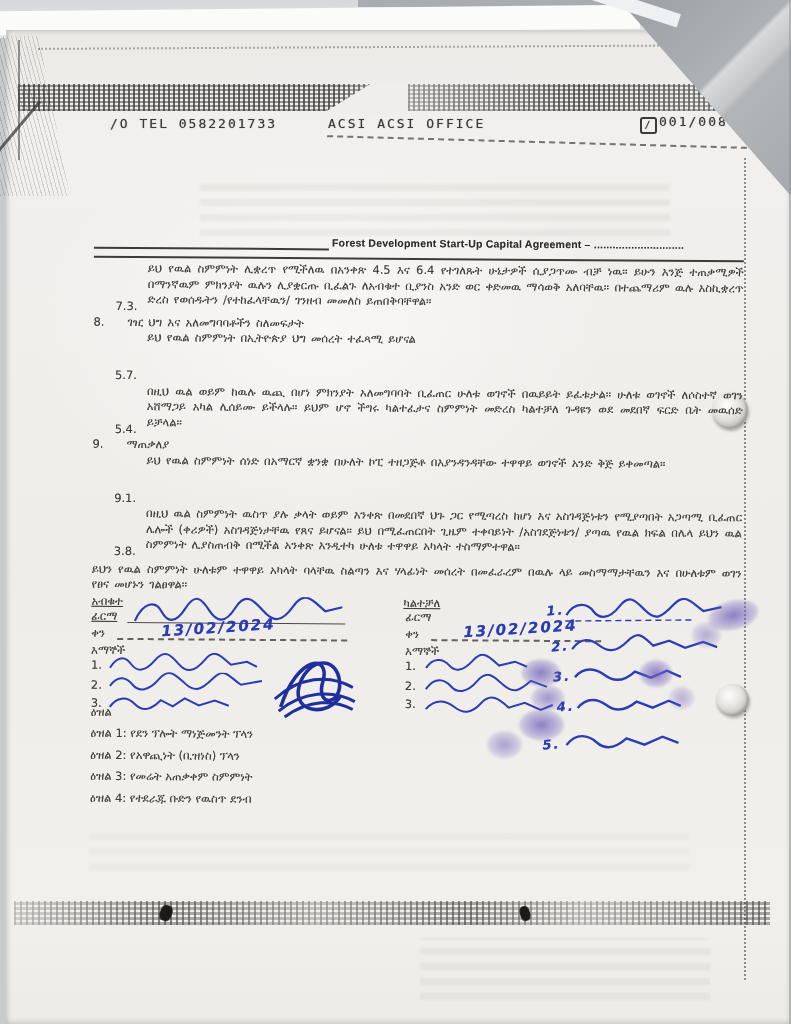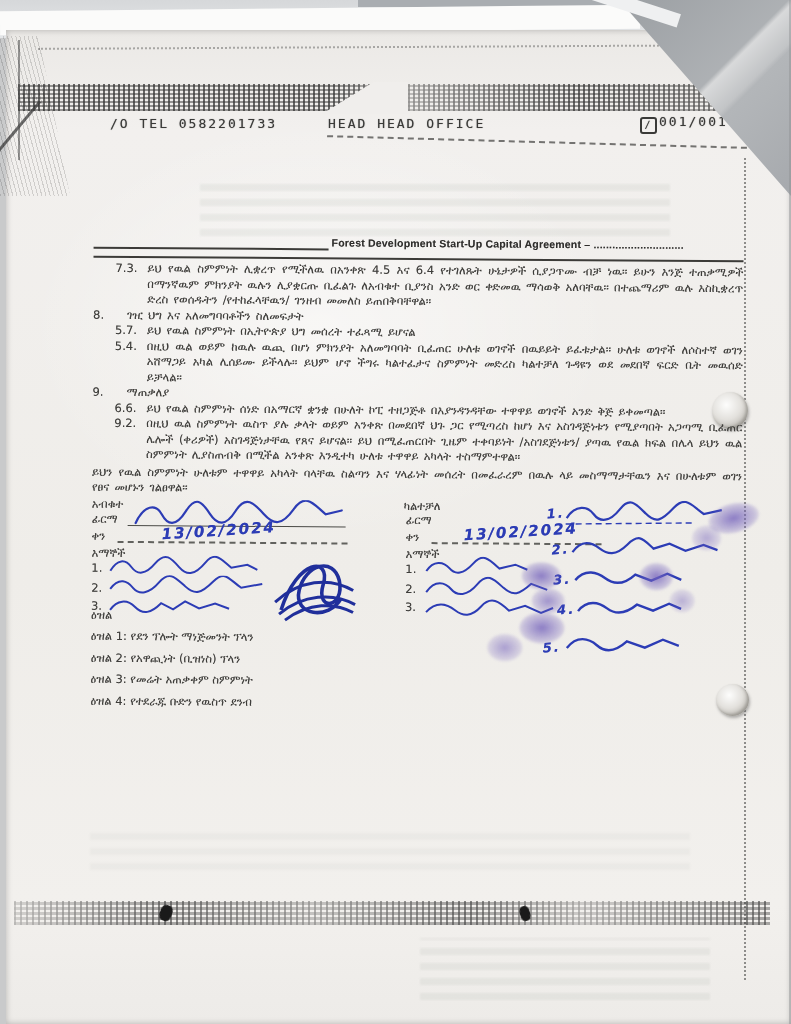--- a/index.html
+++ b/index.html
@@ -77,26 +77,26 @@
   #doc{position:absolute;top:238px;left:92px;width:650px;color:#3e3d3a;transform:rotate(.4deg);
     font-size:11.5px;line-height:15.5px;text-shadow:0 0 .5px rgba(70,70,70,.45);}
   #title-row{position:relative;height:20px;border-bottom:2px solid #3c3b38;margin-bottom:3px;}
   #title-row::before{content:"";position:absolute;left:0;top:11px;width:235px;border-top:2px solid #3c3b38;}
   #doc-title{position:absolute;left:238px;top:-2px;font-family:"Liberation Sans",sans-serif;
     font-weight:bold;font-size:10.5px;letter-spacing:.2px;color:#2e2d2b;white-space:nowrap;}
   .para{display:flex;margin:0;}
   .para .num{flex:0 0 34px;}
   .para .ptxt{flex:1;text-align:justify;word-spacing:1.5px;}
   .lvl2{padding-left:22px;}
-  .lvl2 .num{flex:0 0 32px;}
+  .lvl2 .num{flex:0 0 32px;margin-top:38px;}
   .closing{margin-top:2px;text-align:justify;word-spacing:1.5px;}
   
   #sig-area{position:relative;height:104px;margin-top:1px;}
   .sig-label{position:absolute;white-space:nowrap;}
-  .u{}
+  .u{text-decoration:underline;}
   .hline{position:absolute;border-top:1.5px solid #4a4a46;}
   .hdash{position:absolute;border-top:2px dashed #4a4a46;opacity:.85;}
   .script{position:absolute;font-style:italic;font-weight:bold;color:#2c3cb5;white-space:nowrap;
     letter-spacing:2px;transform:rotate(-4deg);text-shadow:0 0 .5px rgba(44,60,181,.7);}
   .scribble{position:absolute;}
   .fp{position:absolute;border-radius:50%;filter:blur(1px);
     background:radial-gradient(ellipse at center,rgba(116,98,188,.8),rgba(116,98,188,.3) 60%,transparent 78%);}
   
   #annex{margin-top:4px;width:360px;line-height:21.5px;}
   #annex .ahead{margin-bottom:0;}
@@ -123,22 +123,22 @@
 <div id="ghost2" class="ghost"></div>
 <div id="ghost3" class="ghost"></div>
 <div class="bottom-band"></div>
 <div id="blob1" class="band-blob"></div>
 <div id="blob2" class="band-blob"></div>
 <div id="fastener1" class="fastener"></div>
 <div id="fastener2" class="fastener"></div>
 
 <div class="fax-row">
   <span class="tel">/O TEL  0582201733</span>
-  <span class="office">HEAD HEAD OFFICE</span>
-  <span class="pagecount"><span class="page-icon">∕</span><span>001/001</span></span>
+  <span class="office">ACSI ACSI OFFICE</span>
+  <span class="pagecount"><span class="page-icon">∕</span><span>001/008</span></span>
 </div>
 
 <div id="doc">
   <div id="title-row">
     <span id="doc-title">Forest Development Start-Up Capital Agreement – .............................</span>
   </div>
 
   <div class="para lvl2">
     <span class="num">7.3.</span>
     <span class="ptxt">ይህ የዉል ስምምነት ሊቋረጥ የሚችለዉ በአንቀጽ 4.5 እና 6.4 የተገለጹት ሁኔታዎች ሲያጋጥሙ ብቻ ነዉ። ይሁን እንጅ ተጠቃሚዎች በማንኛዉም ምክንያት ዉሉን ሊያቋርጡ ቢፈልጉ ለአብቁተ ቢያንስ አንድ ወር ቀድመዉ ማሳወቅ አለባቸዉ። በተጨማሪም ዉሉ እስኪቋረጥ ድረስ የወሰዱትን /የተከፈላቸዉን/ ገንዘብ መመለስ ይጠበቅባቸዋል።</span>
@@ -153,25 +153,25 @@
   </div>
   <div class="para lvl2">
     <span class="num">5.4.</span>
     <span class="ptxt">በዚህ ዉል ወይም ከዉሉ ዉጪ በሆነ ምክንያት አለመግባባት ቢፈጠር ሁለቱ ወገኖች በዉይይት ይፈቱታል። ሁለቱ ወገኖች ለሶስተኛ ወገን አሸማጋይ አካል ሊሰይሙ ይችላሉ። ይህም ሆኖ ችግሩ ካልተፈታና ስምምነት መድረስ ካልተቻለ ጉዳዩን ወደ መደበኛ ፍርድ ቤት መዉሰድ ይቻላል።</span>
   </div>
   <div class="para">
     <span class="num">9.</span>
     <span class="ptxt">ማጠቃለያ</span>
   </div>
   <div class="para lvl2">
-    <span class="num">6.6.</span>
+    <span class="num">9.1.</span>
     <span class="ptxt">ይህ የዉል ስምምነት ሰነድ በአማርኛ ቋንቋ በሁለት ኮፒ ተዘጋጅቶ በእያንዳንዳቸው ተዋዋይ ወገኖች አንድ ቅጅ ይቀመጣል።</span>
   </div>
   <div class="para lvl2">
-    <span class="num">9.2.</span>
+    <span class="num">3.8.</span>
     <span class="ptxt">በዚህ ዉል ስምምነት ዉስጥ ያሉ ቃላት ወይም አንቀጽ በመደበኛ ህጉ ጋር የሚጣረስ ከሆነ እና አስገዳጅነቱን የሚያጣበት አጋጣሚ ቢፈጠር ሌሎች (ቀሪዎች) አስገዳጅነታቸዉ የጸና ይሆናል። ይህ በሚፈጠርበት ጊዜም ተቀባይነት /አስገደጅነቱን/ ያጣዉ የዉል ክፍል በሌላ ይህን ዉል ስምምነት ሊያስጠብቅ በሚችል አንቀጽ እንዲተካ ሁለቱ ተዋዋይ አካላት ተስማምተዋል።</span>
   </div>
   <div class="closing">ይህን የዉል ስምምነት ሁለቱም ተዋዋይ አካላት ባላቸዉ ስልጣን እና ሃላፊነት መሰረት በመፈራረም በዉሉ ላይ መስማማታቸዉን እና በሁለቱም ወገን የፀና መሆኑን ገልፀዋል።</div>
 
   <div id="sig-area">
 
     <span class="sig-label u" style="left:0;top:0;">አብቁተ</span>
     <span class="sig-label u" style="left:0;top:15px;">ፊርማ</span>
     <span class="hline" style="left:36px;top:28px;width:218px;"></span>
     <svg class="scribble" style="left:40px;top:2px;" width="215" height="30" viewBox="0 0 215 30">

